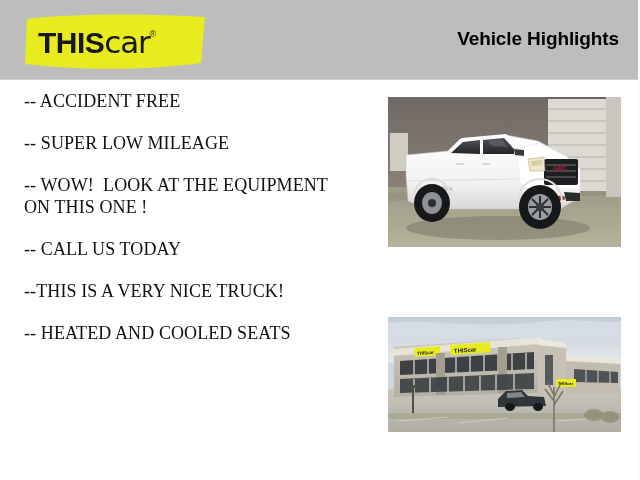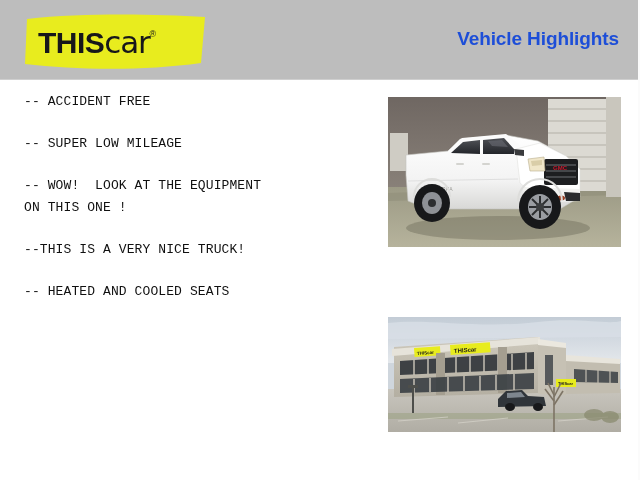--- a/index.html
+++ b/index.html
@@ -74,42 +74,42 @@
     top: -10px;
     left: 0px;
   }
 
   #header-title {
     position: absolute;
     right: 21px; top: 28px;
     font-family: "Liberation Sans", sans-serif;
     font-weight: 700;
     font-size: 19px;
-    color: #1d4ed8;
+    color: #000000;
     letter-spacing: -0.1px;
     white-space: nowrap;
   }
 
   
   #body-area {
     position: absolute;
     left: 0; top: 80px;
     width: 640px; height: 400px;
     background: #ffffff;
   }
 
   
   #highlights {
     position: absolute;
     left: 24px; top: 11px;
     width: 345px;
   }
   .hl-item {
-    font-family: Liberation Mono, monospace;
-    font-size: 13px;
+    font-family: Liberation Serif, serif;
+    font-size: 18px;
     color: #101010;
     line-height: 21.5px;
     margin-bottom: 20.5px;
     letter-spacing: 0.1px;
     white-space: pre-wrap;
   }
   .hl-item:last-child { margin-bottom: 0; }
 
   
   #photo-truck {
@@ -156,20 +156,21 @@
   </div>
   <div id="header-bottom-line"></div>
 
   <div id="body-area">
 
     <div id="highlights">
       <div class="hl-item">-- ACCIDENT FREE</div>
       <div class="hl-item">-- SUPER LOW MILEAGE</div>
       <div class="hl-item">-- WOW!  LOOK AT THE EQUIPMENT
 ON THIS ONE !</div>
+      <div class="hl-item">-- CALL US TODAY</div>
       <div class="hl-item">--THIS IS A VERY NICE TRUCK!</div>
       <div class="hl-item">-- HEATED AND COOLED SEATS</div>
     </div>
 
     <div id="photo-truck">
       <svg width="233" height="150" viewBox="0 0 233 150">
         <defs>
           <linearGradient id="wallg" x1="0" y1="0" x2="0" y2="1">
             <stop offset="0" stop-color="#6f6762"></stop>
             <stop offset="1" stop-color="#8a827a"></stop>

